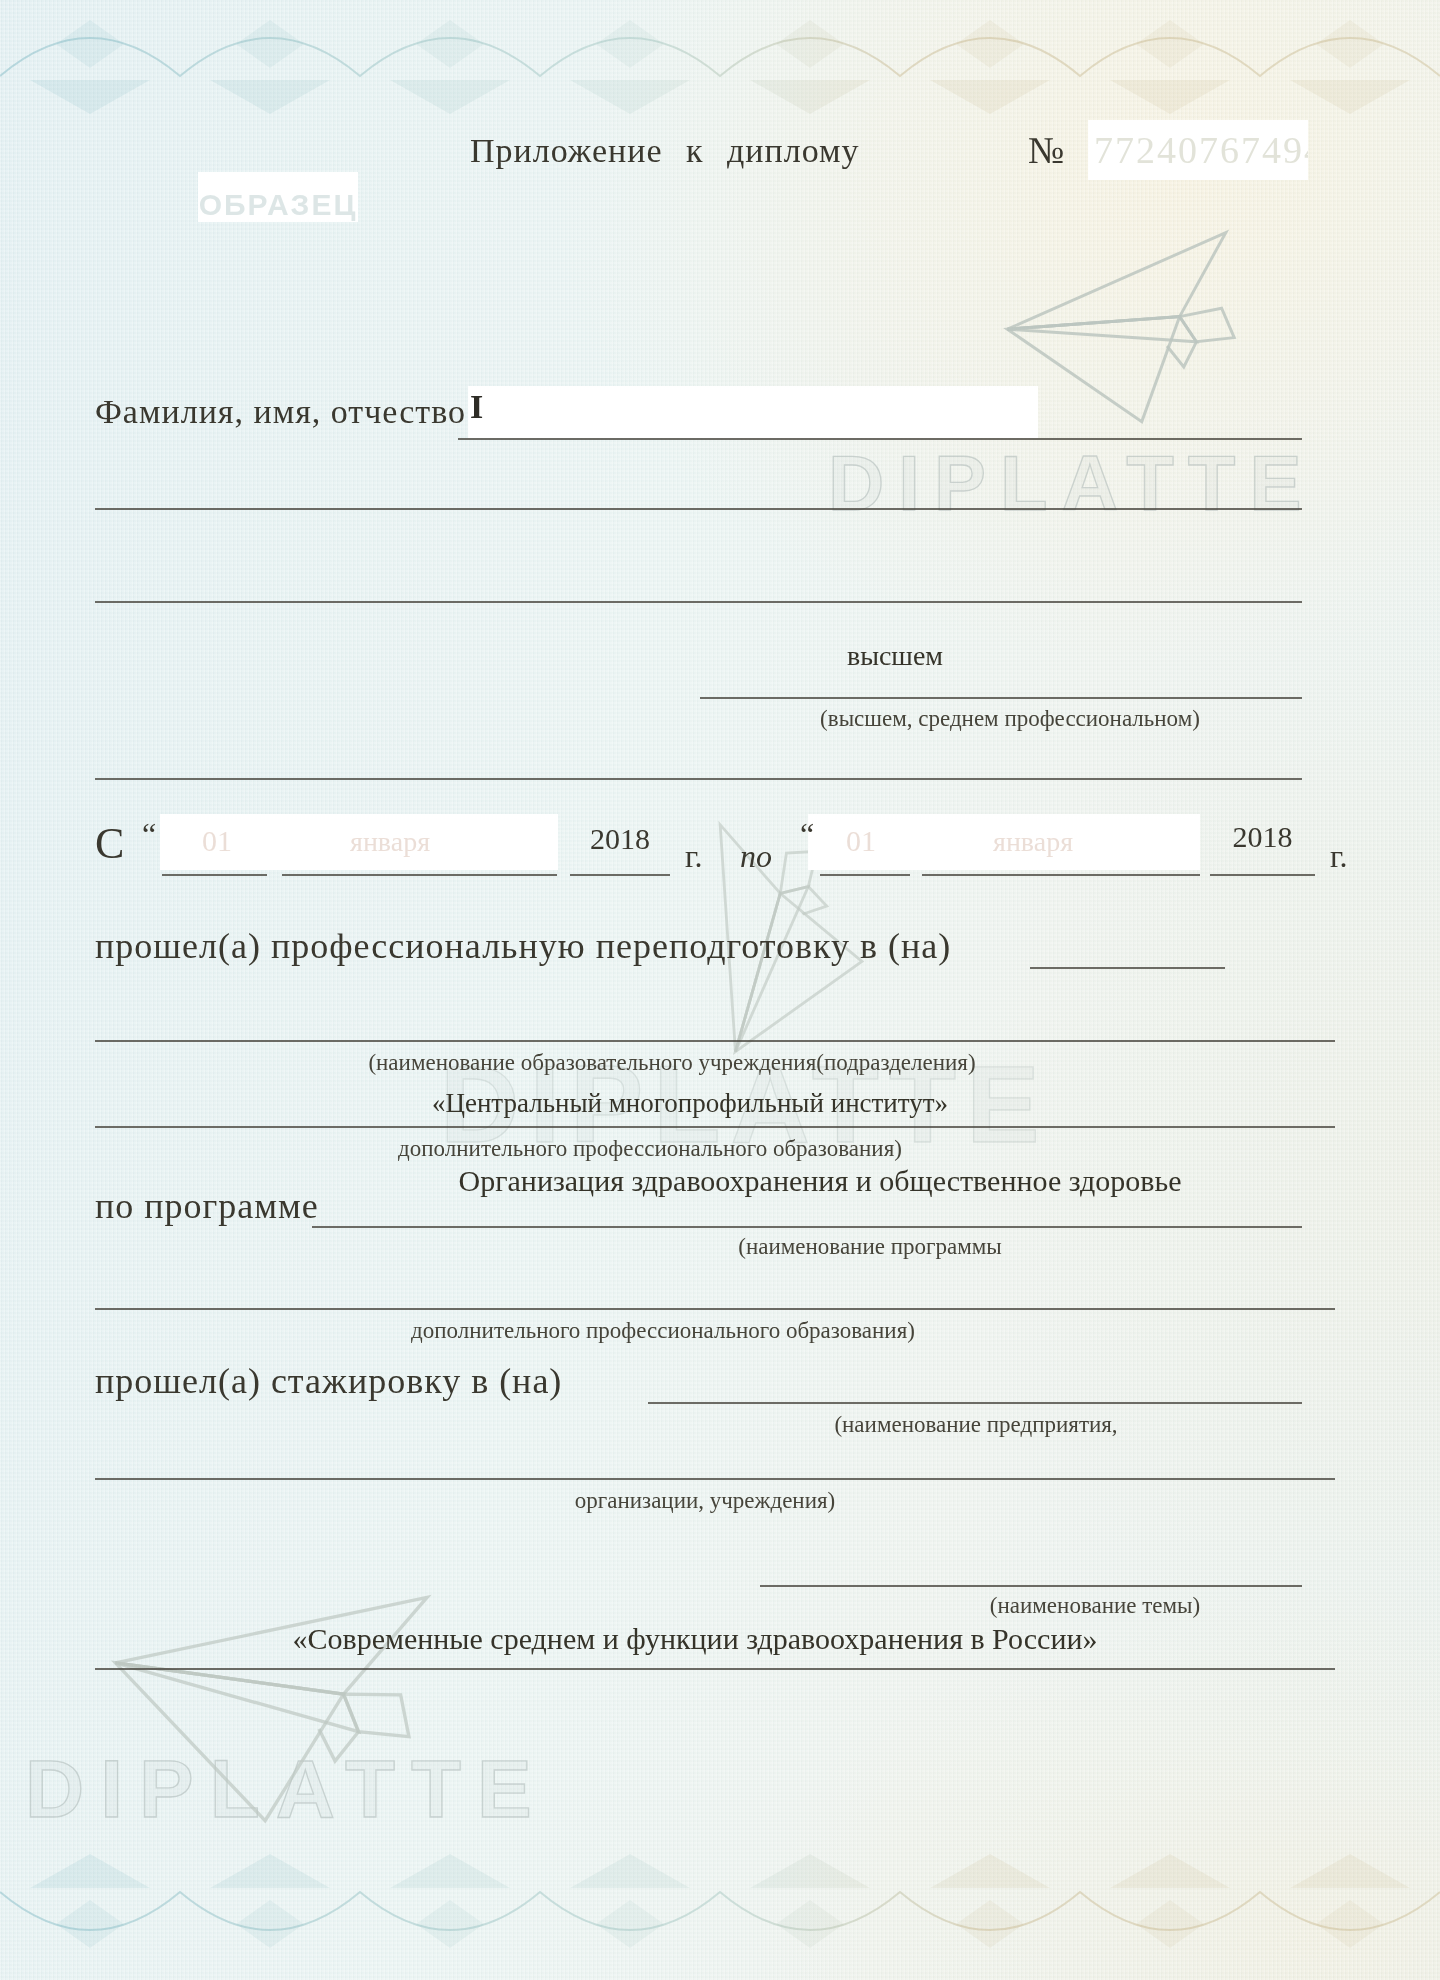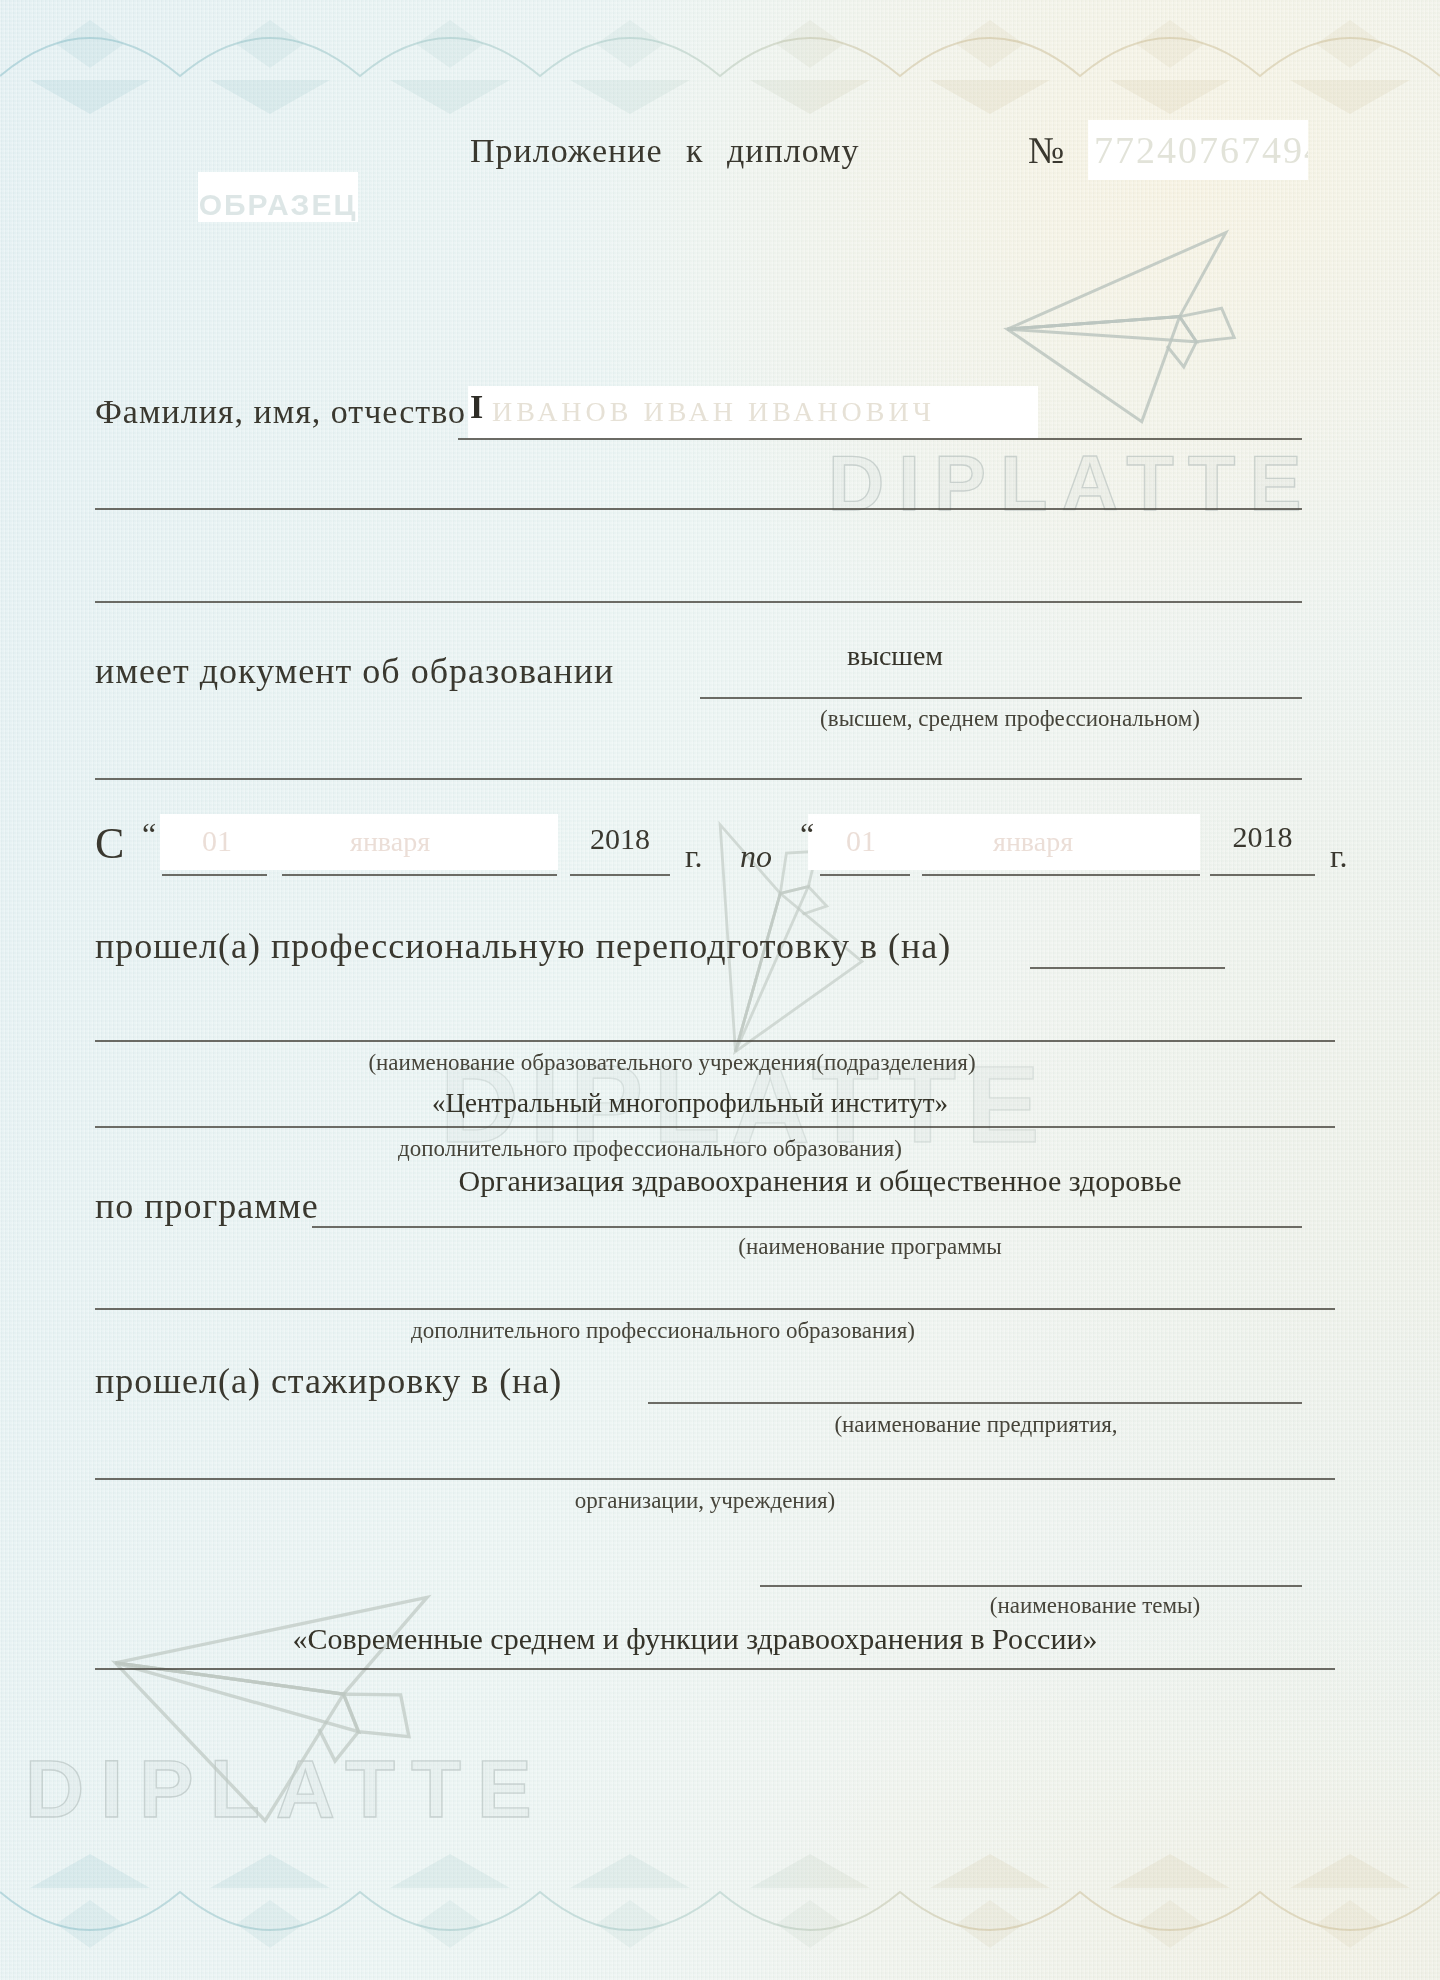--- a/index.html
+++ b/index.html
@@ -104,26 +104,24 @@
   <div class="abs lbl" style="left:470px;top:132px;font-size:34px;word-spacing:14px;">Приложение к диплому</div>
   <div class="abs lbl" style="left:1028px;top:128px;font-size:38px;">№</div>
   <div class="redact" style="left:1088px;top:120px;width:220px;height:60px;">
     <span class="faint" style="position:absolute;left:6px;top:8px;font-size:38px;letter-spacing:2px;color:rgba(198,200,180,0.5);">772407674946</span>
   </div>
 
   <div class="abs lbl" style="left:95px;top:393px;font-size:34px;">Фамилия, имя, отчество</div>
   <div class="line" style="left:458px;top:438px;width:844px;"></div>
   <div class="redact" style="left:468px;top:386px;width:570px;height:52px;">
     <span style="position:absolute;left:2px;top:2px;font-size:34px;font-weight:700;color:#2e2c26;">I</span>
-    <span class="faint" style="position:absolute;left:24px;top:10px;font-size:28px;letter-spacing:4px;">ИВАНОВ ИВАН ИВАНОВИЧ</span>
   </div>
   <div class="line" style="left:95px;top:508px;width:1207px;"></div>
   <div class="line" style="left:95px;top:601px;width:1207px;"></div>
 
-  <div class="abs lbl" style="left:95px;top:650px;font-size:36px;">имеет документ об образовании</div>
   <div class="abs val center" style="left:395px;top:640px;width:1000px;font-size:28px;">высшем</div>
   <div class="line" style="left:700px;top:697px;width:602px;"></div>
   <div class="abs hint" style="left:510px;top:706px;width:1000px;">(высшем, среднем профессиональном)</div>
   <div class="line" style="left:95px;top:778px;width:1207px;"></div>
 
   <div class="abs dt" style="left:95px;top:818px;font-size:44px;">С</div>
   <div class="abs dt" style="left:142px;top:816px;font-size:32px;">“</div>
   <div class="line" style="left:162px;top:874px;width:105px;"></div>
   <div class="line" style="left:282px;top:874px;width:275px;"></div>
   <div class="abs dt center" style="left:570px;top:822px;width:100px;font-size:30px;">2018</div>

